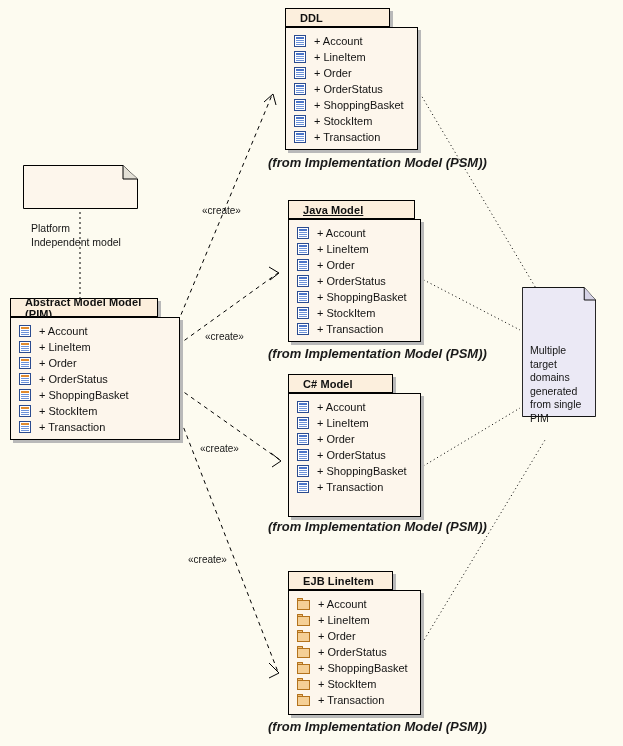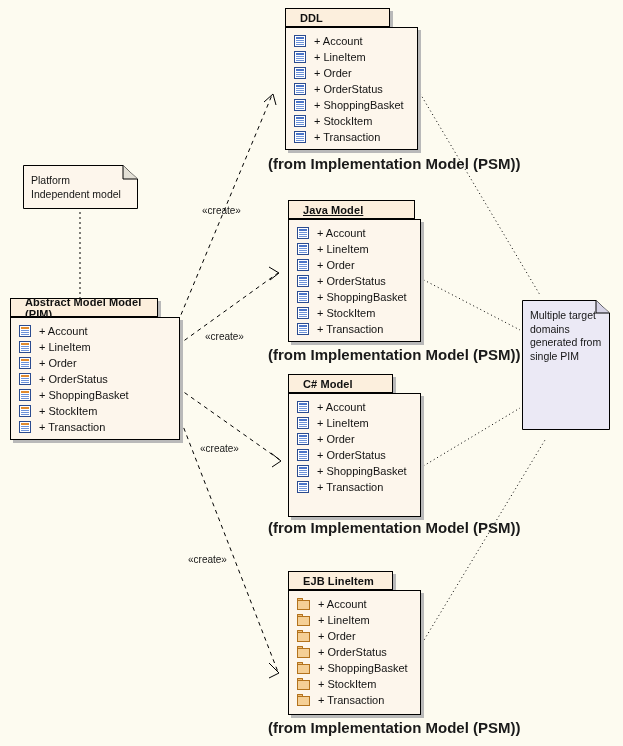--- a/index.html
+++ b/index.html
@@ -140,21 +140,22 @@
     left: 0; top: 2px;
     width: 13px; height: 10px;
     background: #f5cf95;
     border: 1px solid #b3721c;
     box-sizing: border-box;
   }
 
   
   .pkg-caption {
     position: absolute;
-    font-size: 15px;
+    font-size: 13px;
+    font-style: italic;
     font-weight: bold;
     color: #1a1a1a;
     white-space: nowrap;
   }
 
   
   .note {
     position: absolute;
     font-size: 10.5px;
     color: #151515;
@@ -165,20 +166,21 @@
   .note .note-shape {
     position: absolute;
     left: 0; top: 0;
     width: 100%;
     height: 100%;
     z-index: 0;
   }
   .note .note-text {
     position: relative;
     z-index: 1;
+    margin-top: 48px;
   }
 
   
   .stereotype {
     position: absolute;
     font-size: 10px;
     color: #161616;
     white-space: nowrap;
   }
 </style>
@@ -214,21 +216,21 @@
   </svg>
 
   <div class="note" style="left:23px; top:165px; width:115px; height:44px;">
     <svg class="note-shape" viewBox="0 0 115 44" preserveAspectRatio="none">
       <path d="M0.5,0.5 L100,0.5 L114.5,14 L114.5,43.5 L0.5,43.5 Z" fill="#fdf6ec" stroke="#000" stroke-width="1"></path>
       <path d="M100,0.5 L100,14 L114.5,14" fill="#e3e0d6" stroke="#000" stroke-width="1"></path>
     </svg>
     <div class="note-text">Platform Independent model</div>
   </div>
 
-  <div class="note" style="left:522px; top:300px; width:88px; height:130px; color:#151515;">
+  <div class="note" style="left:522px; top:287px; width:74px; height:130px; color:#151515;">
     <svg class="note-shape" viewBox="0 0 88 130" preserveAspectRatio="none">
       <path d="M0.5,0.5 L74,0.5 L87.5,13 L87.5,129.5 L0.5,129.5 Z" fill="#ebe9f5" stroke="#000" stroke-width="1"></path>
       <path d="M74,0.5 L74,13 L87.5,13" fill="#d6d3e6" stroke="#000" stroke-width="1"></path>
     </svg>
     <div class="note-text">Multiple target domains generated from single PIM</div>
   </div>
 
   <div class="stereotype" style="left:202px; top:205px;">«create»</div>
   <div class="stereotype" style="left:205px; top:331px;">«create»</div>
   <div class="stereotype" style="left:200px; top:443px;">«create»</div>

